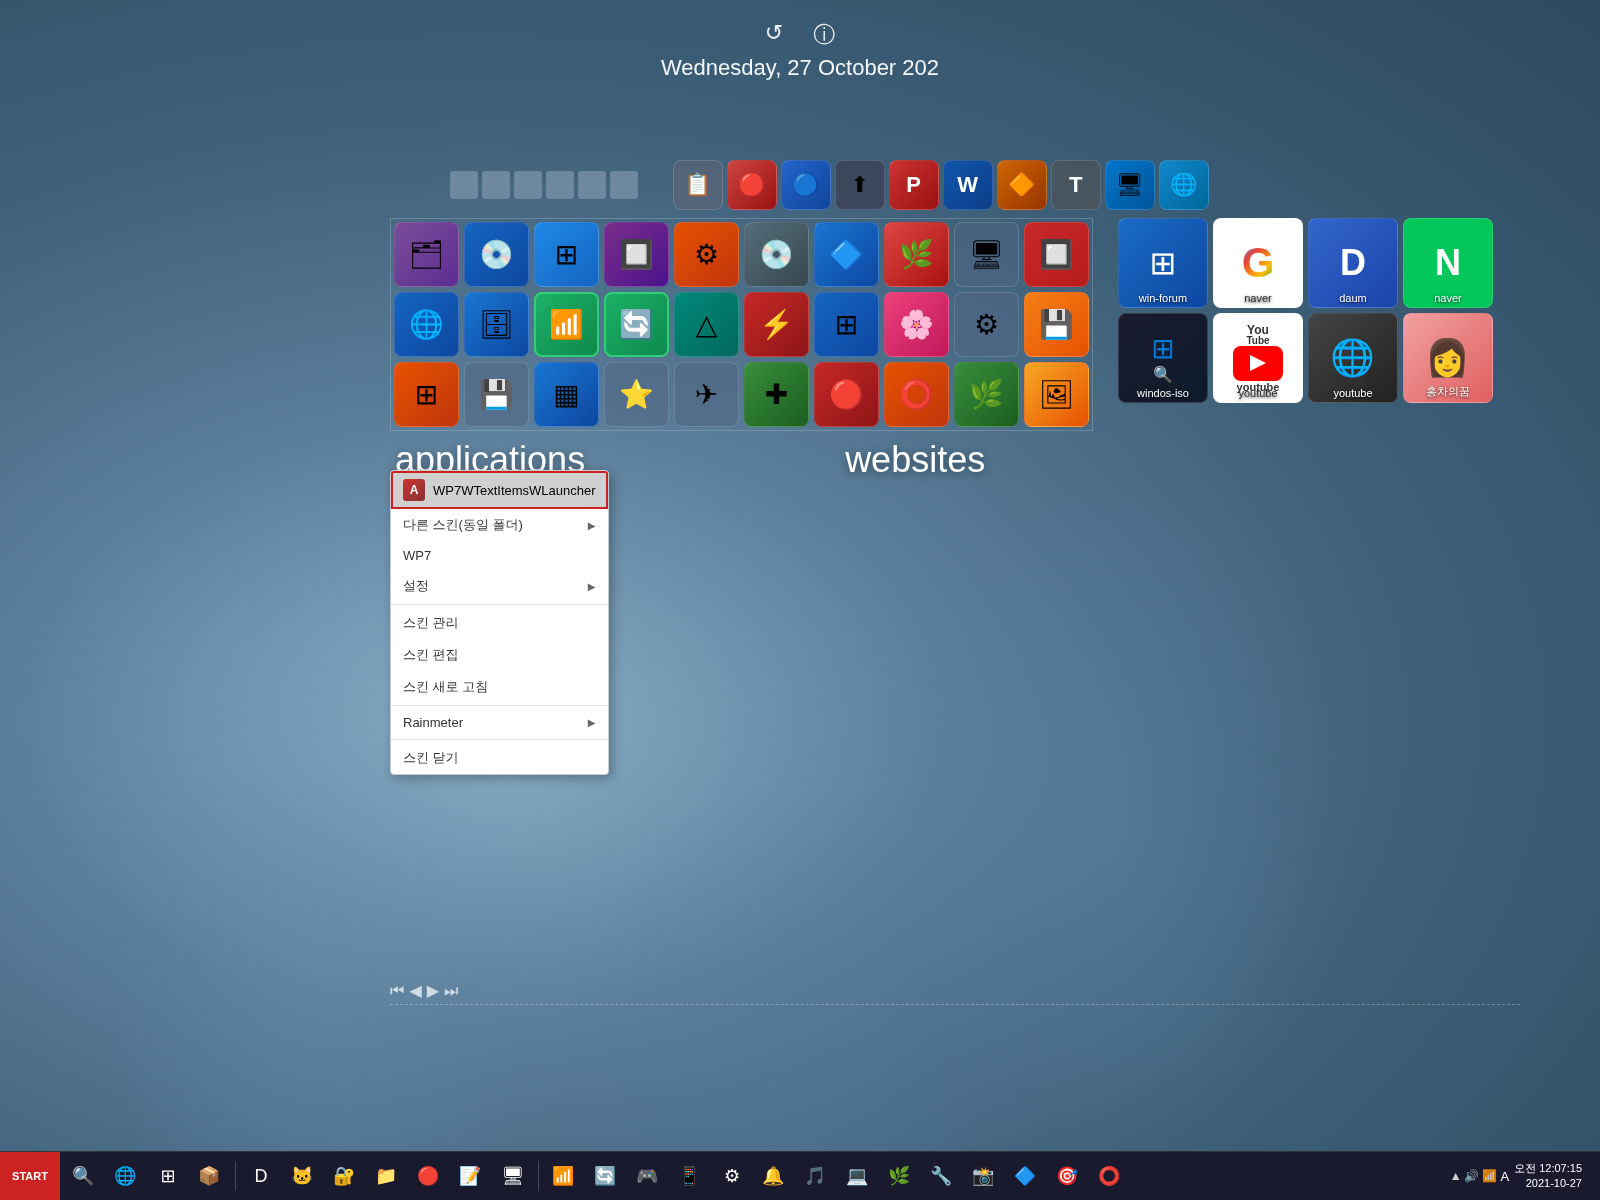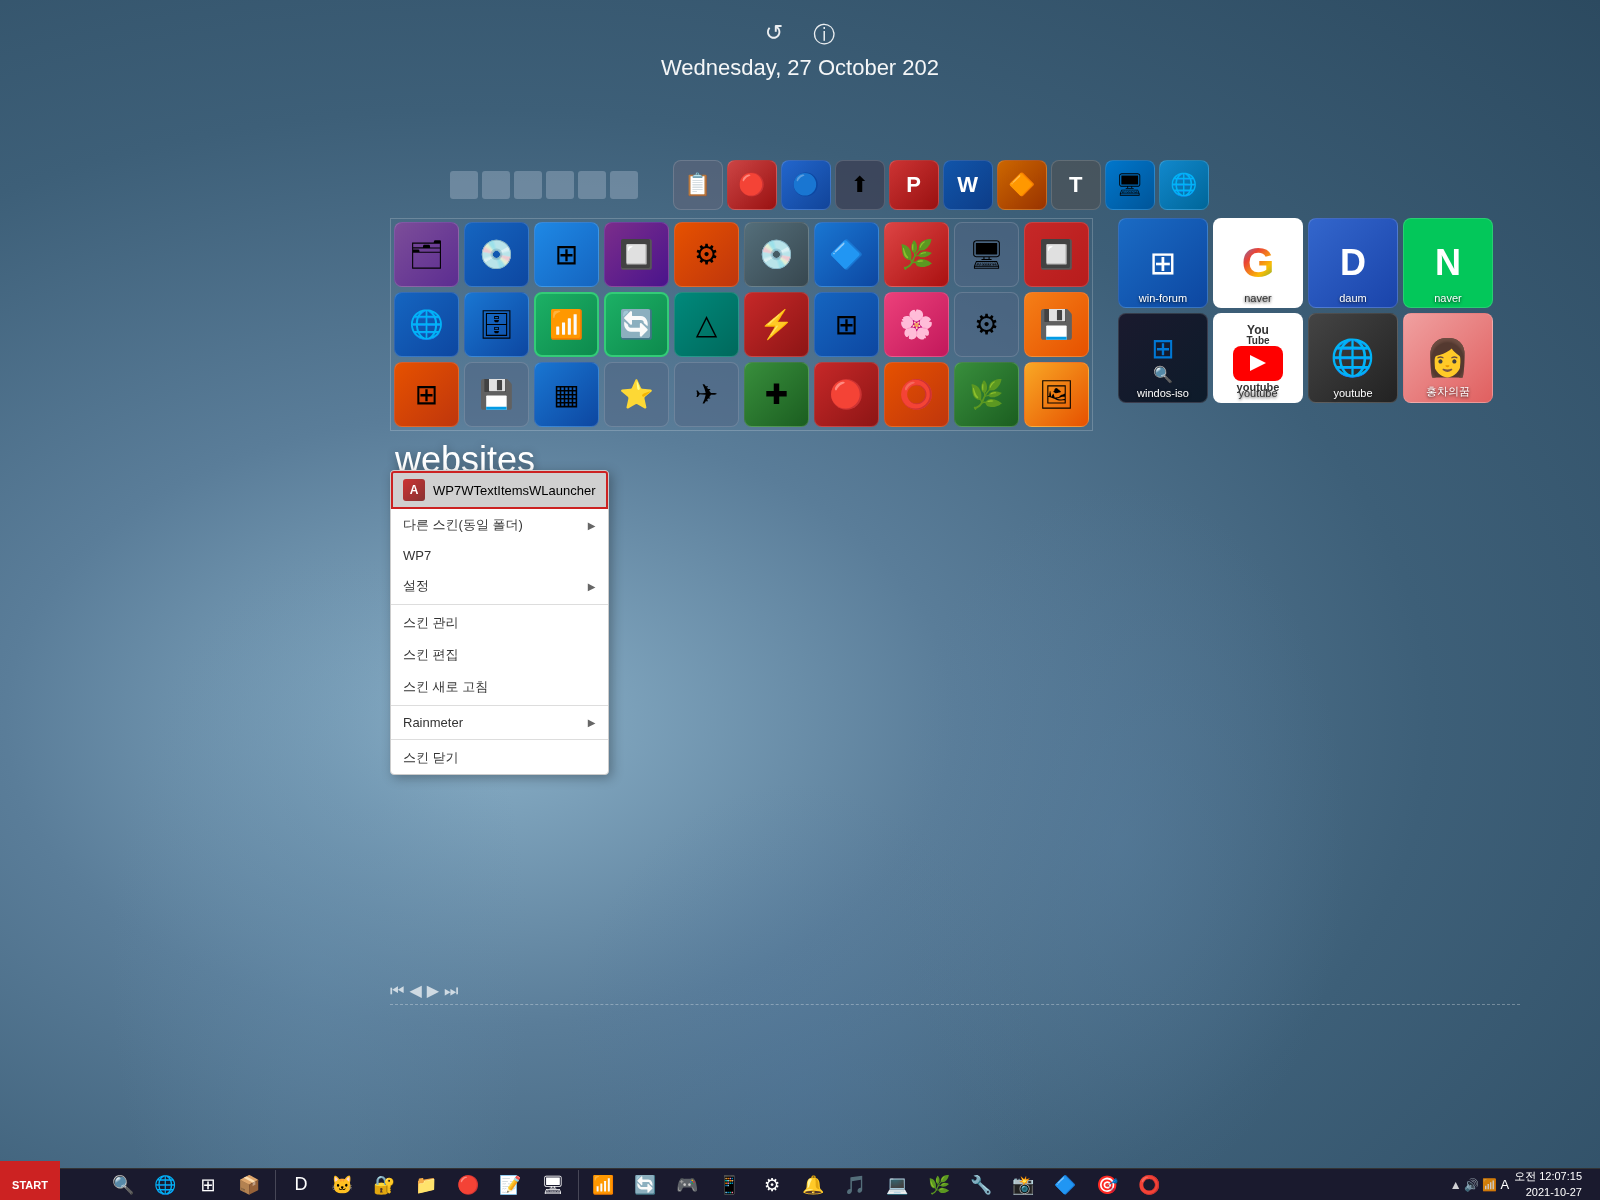--- a/index.html
+++ b/index.html
@@ -198,27 +198,25 @@
       right: 80px;
       border-top: 1px dashed rgba(255,255,255,0.3);
     }
 
     
     .taskbar {
       position: absolute;
       bottom: 0;
       left: 0;
       right: 0;
-      height: 32px;
+      height: 49px;
       background: #1a1a2e;
       display: flex;
-      align-items: center;
       z-index: 200;
       border-top: 1px solid #333;
-      gap: 40px;
     }
 
     .start-btn {
       width: 60px;
       height: 48px;
       background: #cc2222;
       display: flex;
       align-items: center;
       justify-content: center;
       color: white;
@@ -507,20 +505,21 @@
             <div class="web-icon icon-hong">
               <span style="font-size:36px;">👩</span>
             </div>
             <div class="web-icon-label">홍차의꿈</div>
           </div>
         </div>
       </div>
     </div>
 
     <div class="section-labels">
+      <span class="section-label">applications</span>
       <span class="section-label">websites</span>
     </div>
 
   </div>
 
   <div class="context-menu">
     <div class="context-menu-header">
       <div class="context-header-icon">A</div>
       <span>WP7WTextItemsWLauncher</span>
     </div>

